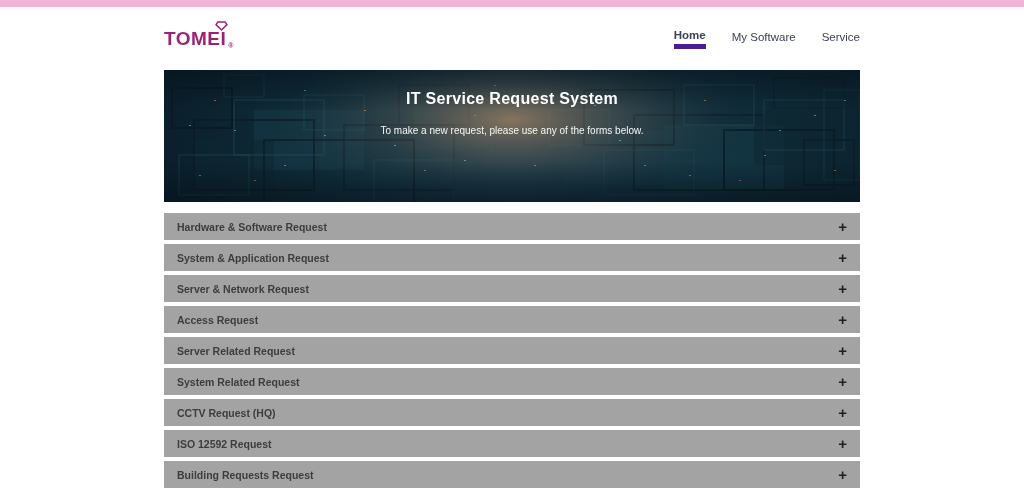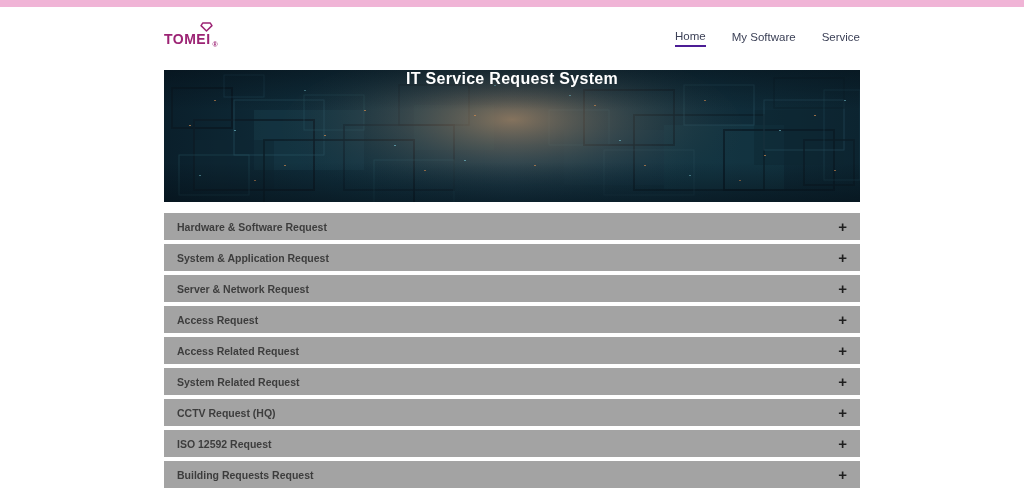--- a/index.html
+++ b/index.html
@@ -18,42 +18,42 @@
 
   
   .site-header { height: 63px; background: #ffffff; }
   .header-inner {
     display: flex; align-items: center; justify-content: space-between;
     height: 100%;
   }
   .logo { display: inline-flex; align-items: flex-end; cursor: pointer; }
   .logo-main { position: relative; display: inline-block; }
   .logo-text {
-    font-size: 14px; font-weight: bold; color: #9c2374;
+    font-size: 19px; font-weight: bold; color: #9c2374;
     letter-spacing: 0.5px; line-height: 1;
   }
   .logo-diamond { position: absolute; right: -2px; top: -8px; }
   .logo-reg { font-size: 7px; color: #9c2374; font-weight: bold; margin-left: 2px; line-height: 1; }
 
   .main-nav { display: flex; align-items: center; gap: 26px; }
   .nav-link {
     font-size: 11.5px; color: #3c4157; text-decoration: none; cursor: pointer;
     padding-bottom: 3px; border-bottom: 1px solid transparent;
   }
-  .nav-link.active { border-bottom: 2px solid #4c1d95; }
+  .nav-link.active { border-bottom: 5px solid #4c1d95; font-weight: bold; }
 
   
   .hero {
     position: relative; height: 132px; margin-bottom: 11px;
     overflow: hidden; background: #0f2834;
   }
   .hero-bg { position: absolute; left: 0; top: 0; width: 100%; height: 100%; display: block; }
   .hero-content { position: relative; z-index: 1; text-align: center; color: #ffffff; }
   .hero-title {
-    margin: 0; 
+    margin: 0; padding-top: 20px;
     font-size: 16px; font-weight: bold; letter-spacing: 0.3px;
   }
   .hero-p1 {
     margin: 12px auto 0; max-width: 480px;
     font-size: 10px; line-height: 15px; color: #f4f6f7;
   }
   .hero-p2 { margin: 17px auto 0; font-size: 10px; color: #f4f6f7; }
 
   
   .acc-row {
@@ -176,20 +176,21 @@
         <rect x="525" y="105" width="2" height="1"></rect>
           <rect x="615" y="60" width="2" height="1"></rect>
         <rect x="680" y="30" width="2" height="1"></rect>
           <rect x="35" y="105" width="2" height="1"></rect>
         <rect x="300" y="90" width="2" height="1"></rect>
       </g>
       <rect width="696" height="132" fill="url(#vig)"></rect>
     </svg>
     <div class="hero-content">
       <h1 class="hero-title">IT Service Request System</h1>
+      <p class="hero-p2">To make a new request, please use any of the forms below.</p>
     </div>
   </section>
 
   <section class="accordion">
     <div class="acc-row">
       <span class="acc-label">Hardware &amp; Software Request</span>
       <span class="acc-plus">+</span>
     </div>
     <div class="acc-row">
       <span class="acc-label">System &amp; Application Request</span>
@@ -197,21 +198,21 @@
     </div>
     <div class="acc-row">
       <span class="acc-label">Server &amp; Network Request</span>
       <span class="acc-plus">+</span>
     </div>
     <div class="acc-row">
       <span class="acc-label">Access Request</span>
       <span class="acc-plus">+</span>
     </div>
     <div class="acc-row">
-      <span class="acc-label">Access Related Request</span>
+      <span class="acc-label">Server Related Request</span>
       <span class="acc-plus">+</span>
     </div>
     <div class="acc-row">
       <span class="acc-label">System Related Request</span>
       <span class="acc-plus">+</span>
     </div>
     <div class="acc-row">
       <span class="acc-label">CCTV Request (HQ)</span>
       <span class="acc-plus">+</span>
     </div>

